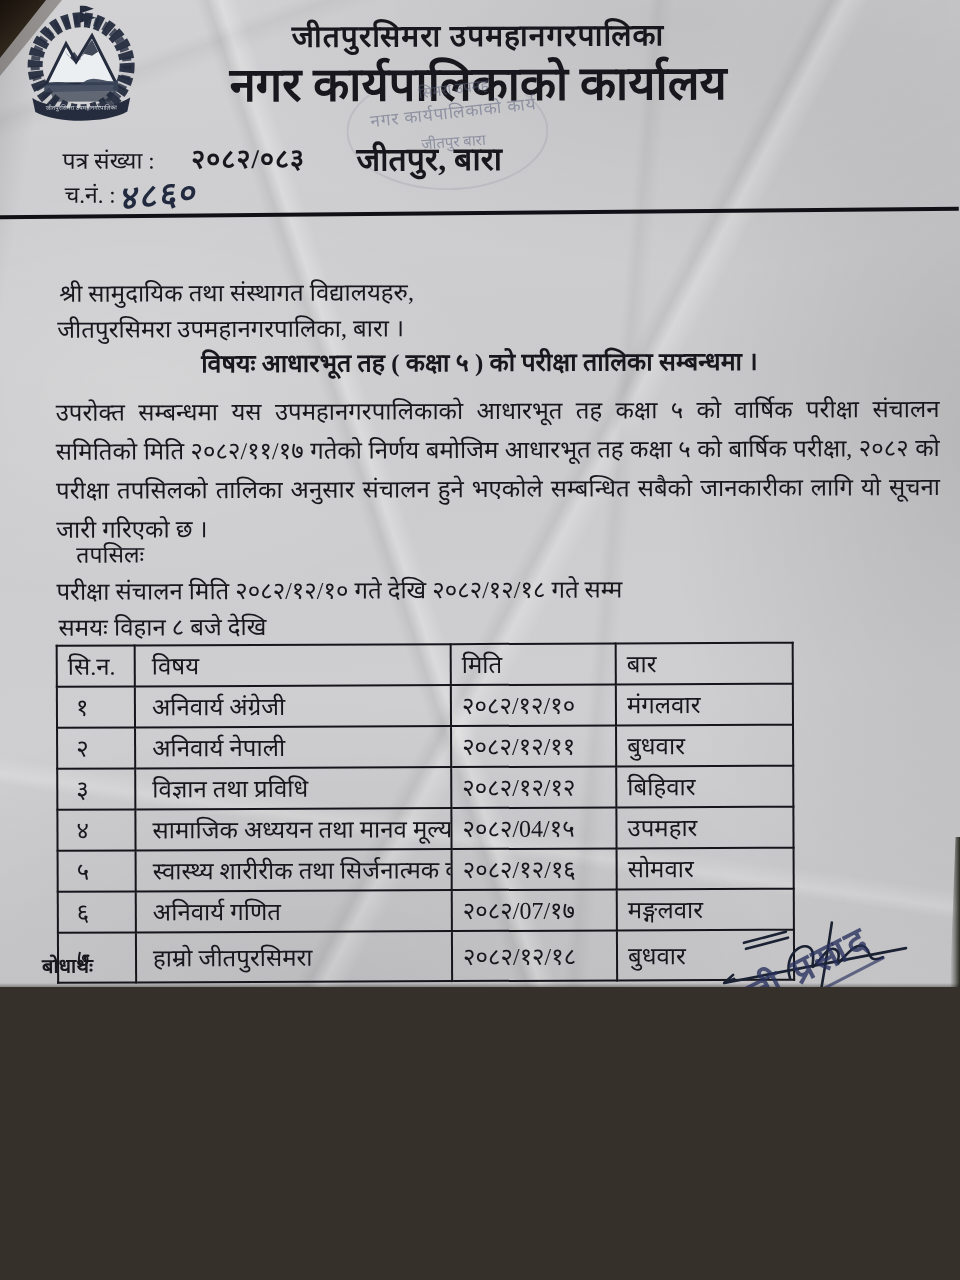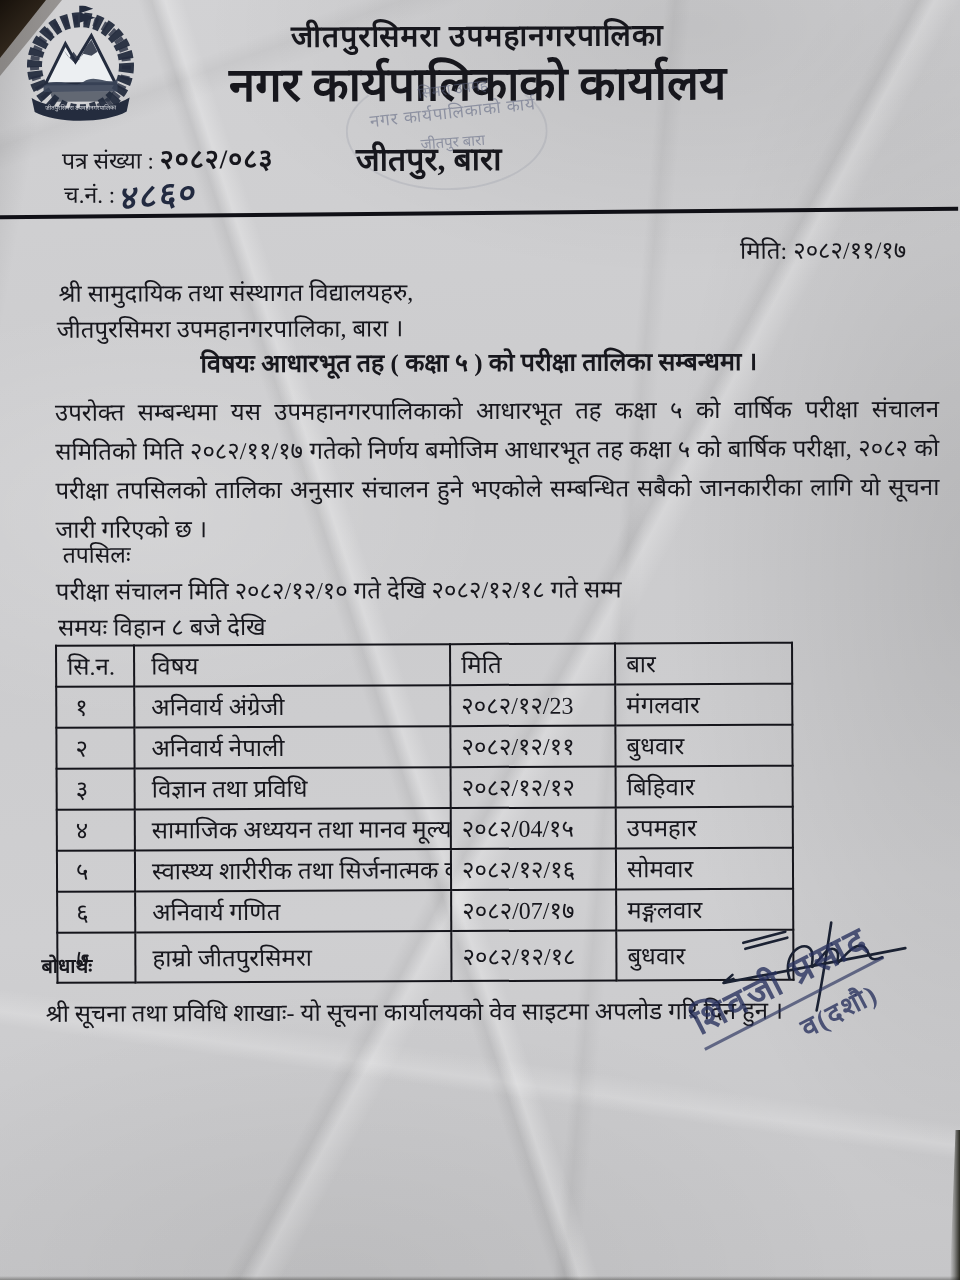--- a/index.html
+++ b/index.html
@@ -3,21 +3,21 @@
 <meta charset="utf-8">
 <style>
   html,body{margin:0;padding:0;}
   body{
     background:#35302a;
     font-family:"Liberation Serif","DejaVu Serif",serif;
     -webkit-font-smoothing:antialiased;
   }
   .photo{
     position:relative;
-    width:960px;height:1280px;
+    width:960px;height:987px;
     overflow:hidden;
     background:
       radial-gradient(ellipse 700px 360px at 72% 2%, rgba(0,0,0,0.08), transparent 70%),
       radial-gradient(ellipse 420px 900px at 101% 45%, rgba(0,0,0,0.10), transparent 72%),
       radial-gradient(ellipse 800px 420px at 35% 100%, rgba(0,0,0,0.06), transparent 70%),
       radial-gradient(ellipse 500px 300px at 15% 40%, rgba(255,255,255,0.18), transparent 70%),
       linear-gradient(100deg, rgba(0,0,0,0.12) 0%, transparent 5%),
       linear-gradient(176deg,#d2d2d4 0%, #cbcbcd 40%, #cfcfd1 70%, #c6c6c8 100%);
     color:var(--ink,#17171d);
   }
@@ -70,21 +70,21 @@
   .header-stamp .hs1{font-size:15px;transform:rotate(-7deg);}
   .header-stamp .hs2{font-size:17px;transform:rotate(-6deg);margin-top:2px;letter-spacing:1px;}
   .header-stamp .hs3{font-size:15px;transform:rotate(-4deg);margin-top:8px;}
   .header-stamp .hs-arc{
     position:absolute;left:18px;right:30px;top:-6px;bottom:-2px;
     border:2px solid rgba(92,99,126,0.25);border-radius:50%;
     border-top-color:transparent;
   }
 
   .meta-ref{left:64px;top:138px;font-size:23px;}
-  .meta-ref b{font-size:27px;letter-spacing:1px;}
+  .meta-ref b{font-size:27px;letter-spacing:1px;margin-left:31px;}
   .meta-place1{left:358px;top:136px;font-size:32px;font-weight:bold;}
   .meta-chano{left:66px;top:176px;font-size:23px;}
   .meta-chano .hand{
     display:inline-block;font-size:33px;font-weight:bold;color:#222a40;
     transform:skewX(-10deg) rotate(-5deg);letter-spacing:2px;line-height:1;
     vertical-align:-4px;
   }
   .meta-place2{left:352px;top:180px;font-size:24px;font-weight:bold;}
 
   .rule{left:0;top:211px;width:100%;height:3.5px;background:#101016;transform:rotate(-0.25deg);}
@@ -93,21 +93,21 @@
 
   .recip1{left:60px;top:274px;font-size:24px;}
   .recip2{left:58px;top:310px;font-size:24px;}
   .subject{left:0;top:344px;width:100%;text-align:center;font-size:25px;font-weight:bold;}
 
   .body-par{
     left:56px;top:392px;width:884px;
     font-size:24px;line-height:39px;text-align:justify;
   }
 
-  .tapasil{left:63px;top:536px;font-size:23px;font-family:Liberation Serif, serif;}
+  .tapasil{left:76px;top:536px;font-size:23px;font-family:Liberation Serif, serif;}
   .duration{left:56px;top:572px;font-size:24px;}
   .timeline{left:58px;top:608px;font-size:24px;}
 
   table.sched{
     position:absolute;left:55px;top:643px;width:736px;
     border-collapse:collapse;table-layout:fixed;
     font-size:24px;color:var(--ink,#17171d);
   }
   table.sched th, table.sched td{
     border:2px solid #15151b;
@@ -189,21 +189,20 @@
       <b>२०८२/०८३</b>
     </div>
     <div class="abs meta-place1 devtext">जीतपुर, बारा</div>
     <div class="abs meta-chano devtext">
       <span>च.नं. :</span>
       <span class="hand">४८६०</span>
     </div>
 
     <div class="abs rule"></div>
 
-    <div class="abs date-line devtext">मिति: २०८२/११/१७</div>
 
     <div class="abs recip1 devtext">श्री सामुदायिक तथा संस्थागत विद्यालयहरु,</div>
     <div class="abs recip2 devtext">जीतपुरसिमरा उपमहानगरपालिका, बारा ।</div>
 
     <div class="abs subject devtext">विषयः  आधारभूत तह ( कक्षा ५ )  को परीक्षा तालिका सम्बन्धमा ।</div>
 
     <div class="abs body-par devtext">उपरोक्त सम्बन्धमा यस उपमहानगरपालिकाको आधारभूत तह कक्षा ५ को वार्षिक परीक्षा संचालन समितिको मिति २०८२/११/१७ गतेको निर्णय बमोजिम आधारभूत तह कक्षा ५ को बार्षिक परीक्षा, २०८२ को परीक्षा तपसिलको तालिका अनुसार संचालन हुने भएकोले सम्बन्धित सबैको जानकारीका लागि यो सूचना जारी गरिएको छ ।</div>
 
     <div class="abs tapasil devtext">तपसिलः</div>
     <div class="abs duration devtext">परीक्षा संचालन मिति  २०८२/१२/१० गते देखि २०८२/१२/१८ गते सम्म</div>
@@ -221,21 +220,21 @@
           <th>सि.न.</th>
           <th class="h1">विषय</th>
           <th>मिति</th>
           <th>बार</th>
         </tr>
       </thead>
       <tbody>
           <tr>
             <td class="c0">१</td>
             <td class="c1">अनिवार्य अंग्रेजी</td>
-            <td class="c2">२०८२/१२/23</td>
+            <td class="c2">२०८२/१२/१०</td>
             <td class="c3">मंगलवार</td>
           </tr>
           <tr>
             <td class="c0">२</td>
             <td class="c1">अनिवार्य नेपाली</td>
             <td class="c2">२०८२/१२/११</td>
             <td class="c3">बुधवार</td>
           </tr>
           <tr>
             <td class="c0">३</td>

